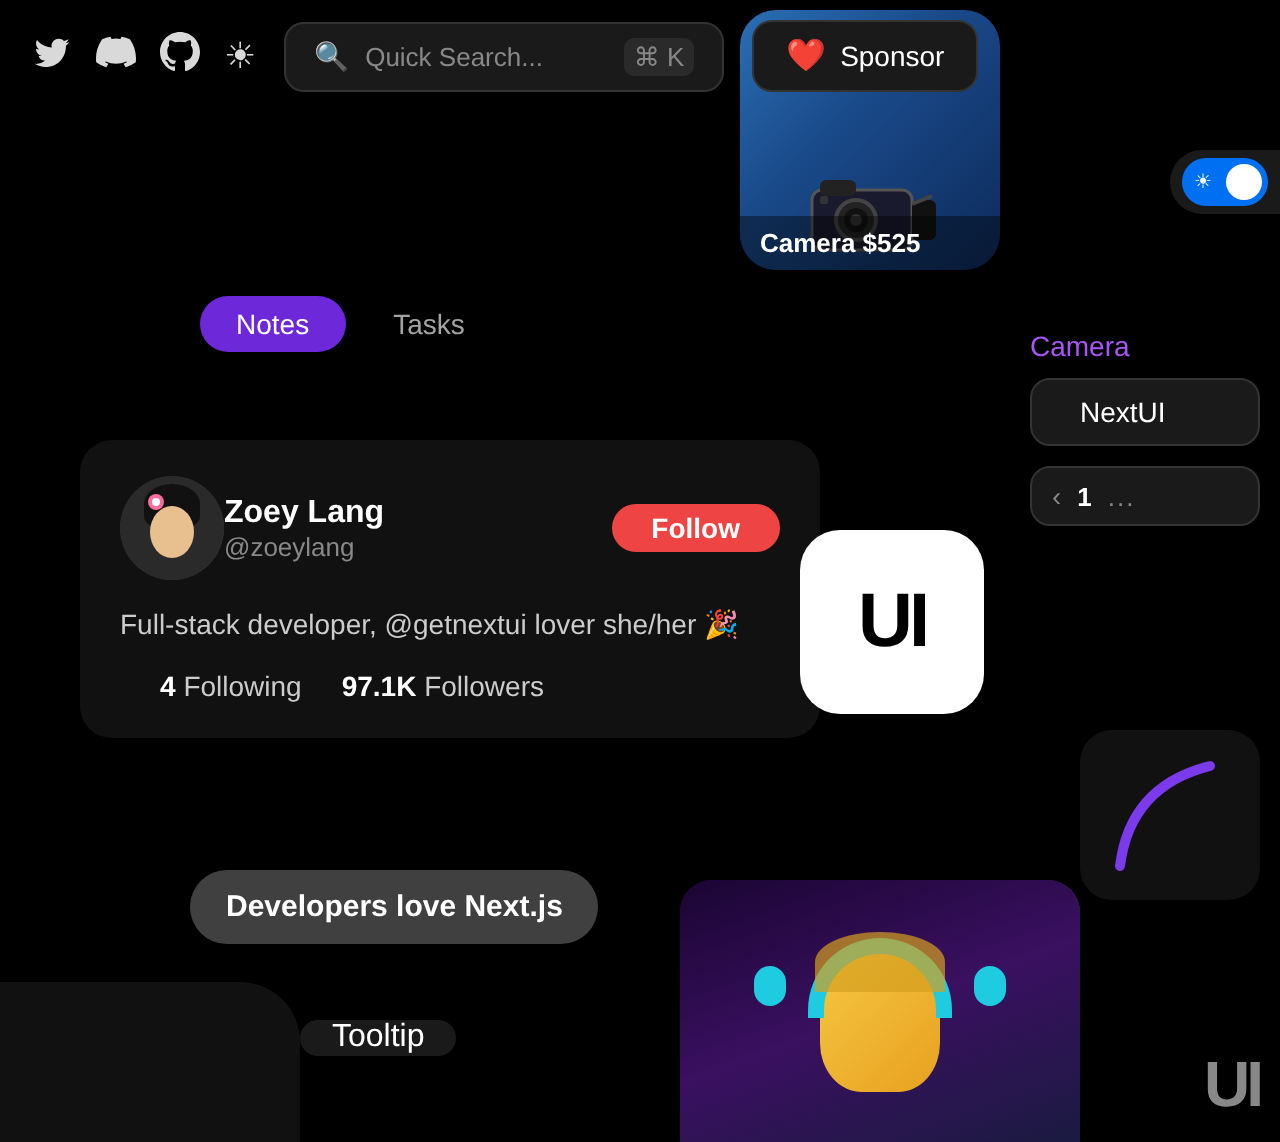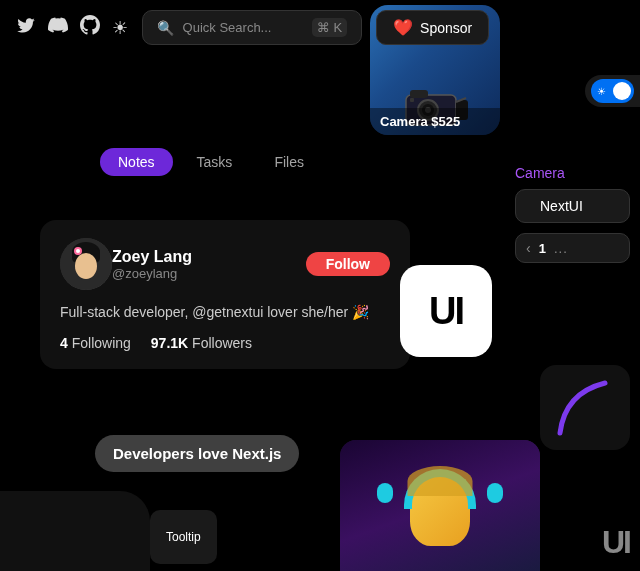--- a/index.html
+++ b/index.html
@@ -227,20 +227,21 @@
       font-size: 14px;
       color: #ccc;
       line-height: 1.5;
       margin-bottom: 12px;
     }
     .profile-stats {
       display: flex;
       gap: 20px;
       font-size: 14px;
       color: #ccc;
+      margin-left: 20px;
     }
     .stat-num {
       font-weight: 700;
       color: #fff;
     }
 
     
     .ui-card {
       position: absolute;
       top: 265px;
@@ -336,22 +337,22 @@
       color: #fff;
     }
 
     
     .tooltip-bubble {
       position: absolute;
       top: 510px;
       left: 150px;
       background: #1a1a1a;
       border-radius: 10px;
-      padding: 20px 16px;
-      font-size: 12px;
+      padding: 0 16px;
+      font-size: 16px;
       color: #fff;
     }
 
     
     .person-area {
       position: absolute;
       top: 440px;
       left: 340px;
       width: 200px;
       height: 131px;
@@ -445,23 +446,20 @@
   </div>
 </div>
 
 <div class="tabs">
   <div class="tab tab-active">
     <span>Notes</span>
   </div>
   <div class="tab tab-inactive">
     <span>Tasks</span>
   </div>
-  <div class="tab tab-inactive">
-    <span>Files</span>
-  </div>
 </div>
 
 <div class="profile-card">
   <div class="profile-header">
     <div class="avatar">
 
       <svg width="52" height="52" viewBox="0 0 52 52">
         <circle cx="26" cy="26" r="26" fill="#2a2a2a"></circle>
 
         <ellipse cx="26" cy="14" rx="14" ry="10" fill="#111"></ellipse>

